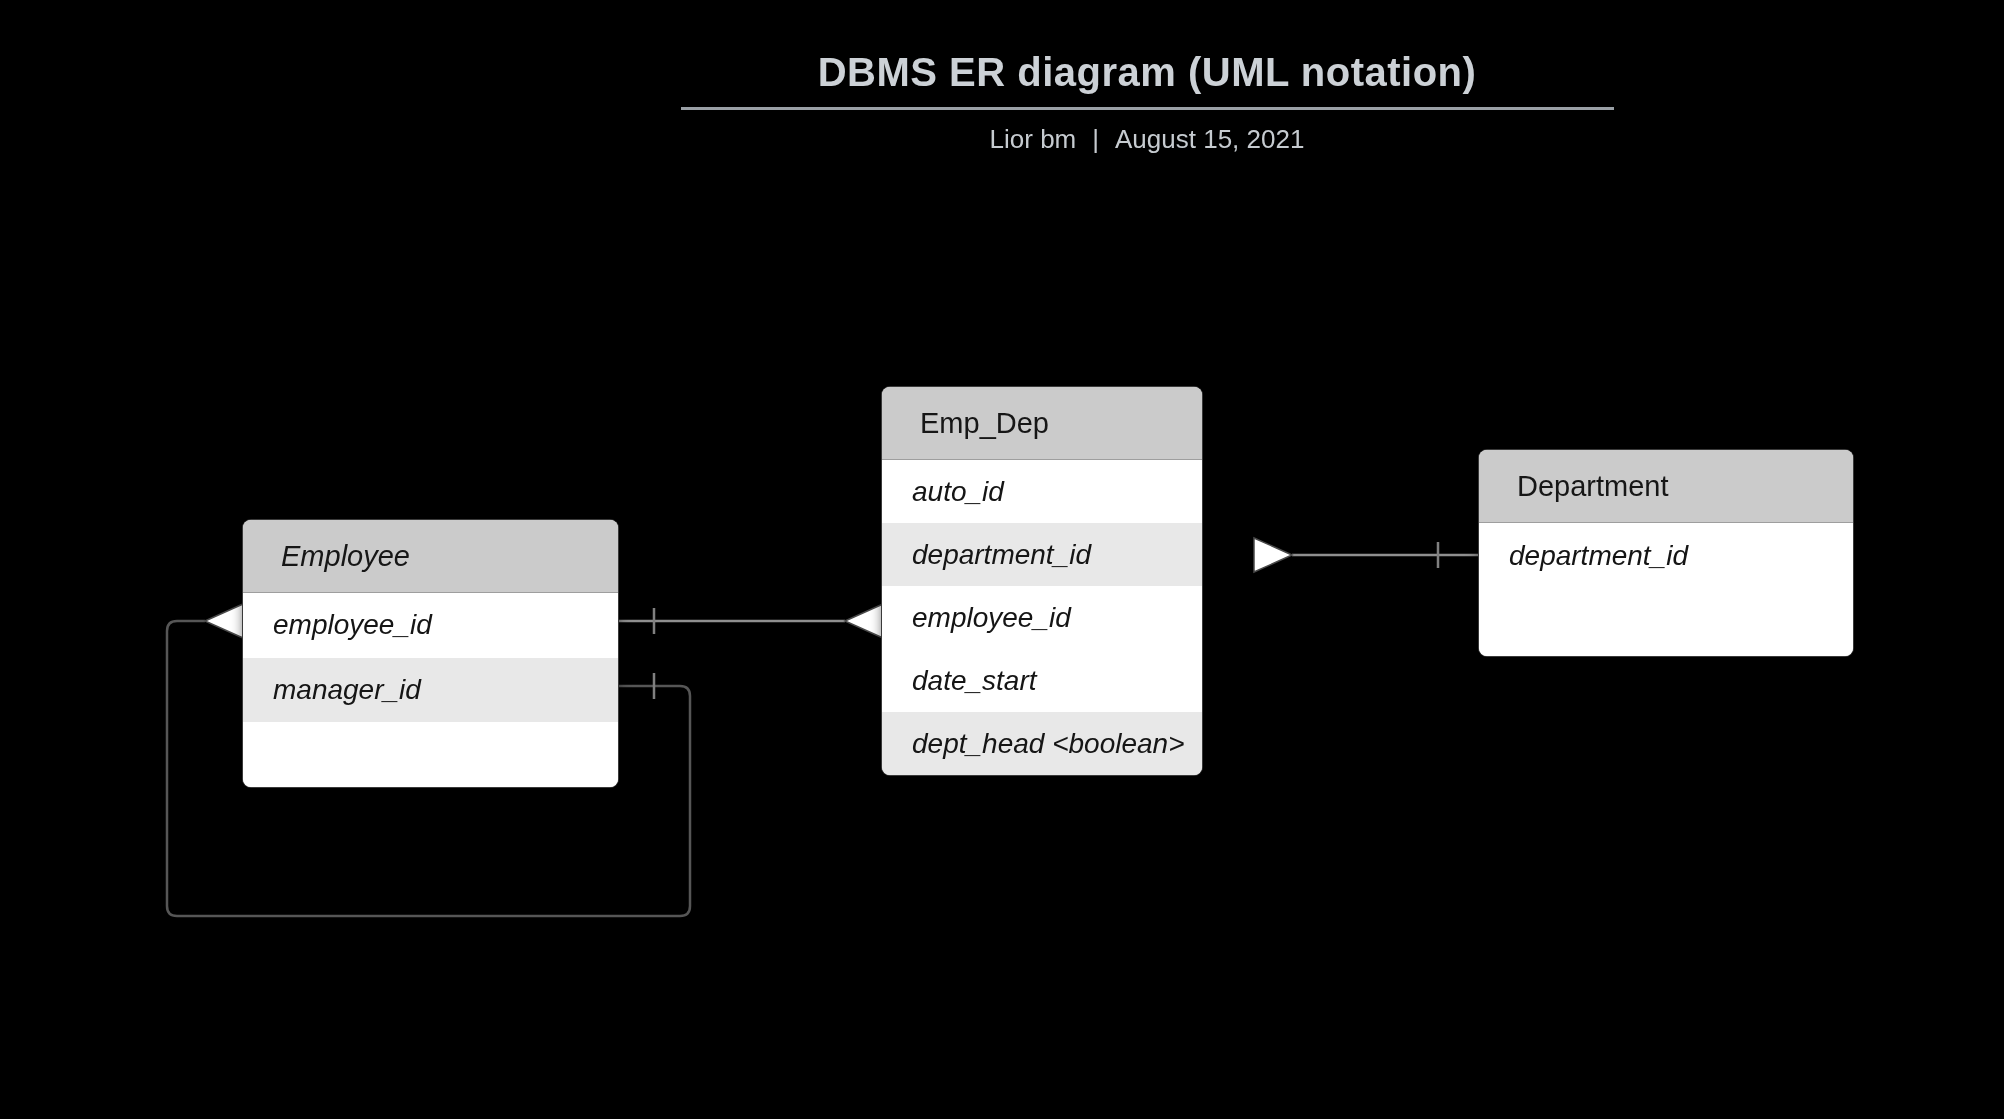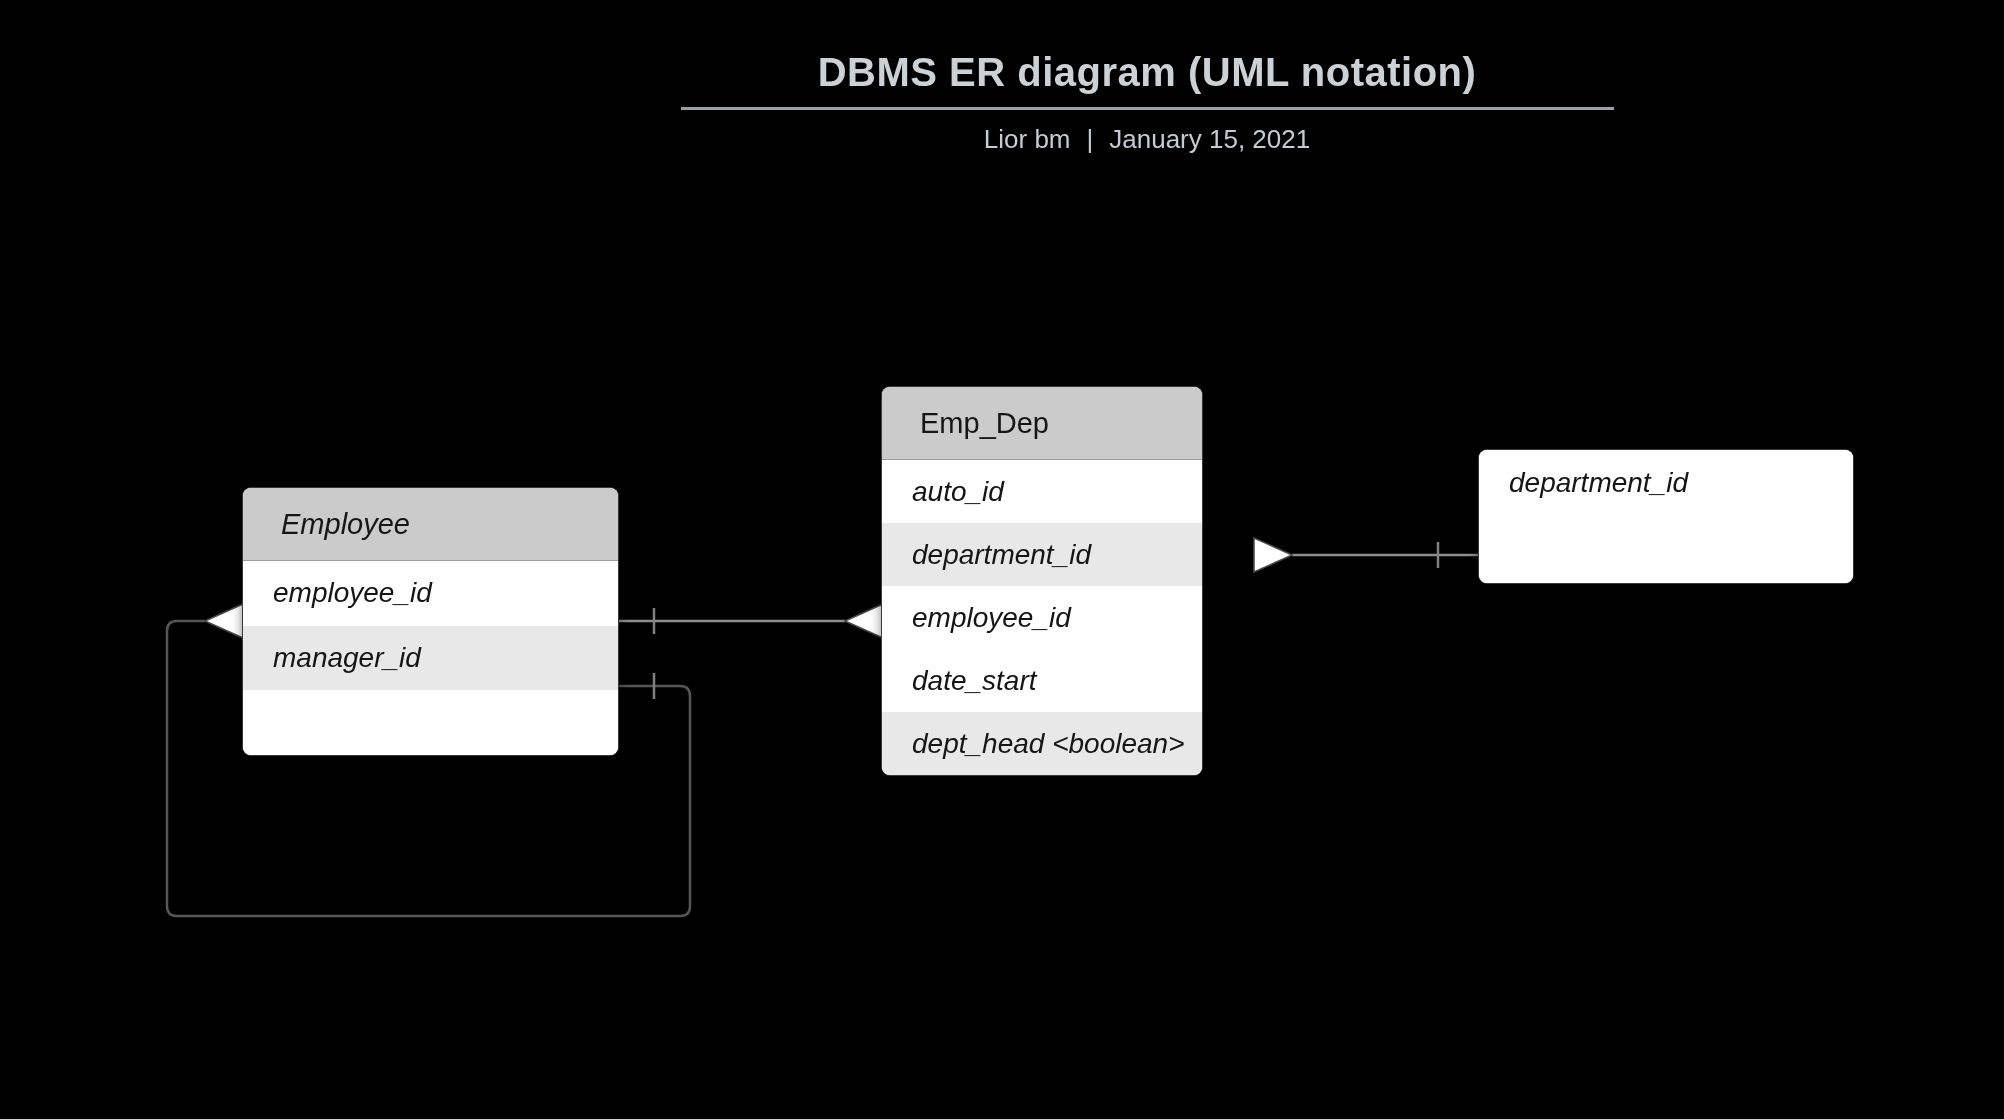--- a/index.html
+++ b/index.html
@@ -46,21 +46,21 @@
     color:#151515;
     font-size:28px;
     display:flex;align-items:center;
     padding-left:30px;
     box-sizing:border-box;
     font-style:italic;
   }
   .entity-row.alt{background:#e8e8e8;}
   .italic{font-style:italic;}
 
-  .entity-employee{left:243px;top:488px;width:375px;}
+  .entity-employee{left:243px;top:520px;width:375px;}
   .entity-employee .entity-row{height:64.5px;}
 
   .entity-empdep{left:882px;top:387px;width:320px;}
   .entity-empdep .entity-row{height:63px;}
 
   .entity-department{left:1479px;top:450px;width:374px;}
   .entity-department .entity-row{height:66.33px;}
 
   
   .connector-layer{position:absolute;left:0;top:0;pointer-events:none;}
@@ -71,21 +71,21 @@
 </style>
 </head>
 <body>
 
 <div class="canvas">
 
   <div class="header">
     <div class="title">DBMS ER diagram (UML notation)</div>
     <div class="title-underline"></div>
     <div class="byline">
-      <span>Lior bm</span><span class="sep">|</span><span>January 15, 2021</span>
+      <span>Lior bm</span><span class="sep">|</span><span>August 15, 2021</span>
     </div>
   </div>
 
   <svg class="connector-layer" width="2004" height="1119" viewBox="0 0 2004 1119">
 
     <path class="rel" d="M 618 621 H 845"></path>
     <line class="tick" x1="654" y1="608" x2="654" y2="634"></line>
     <polygon class="foot" points="845,621 883,604 883,638"></polygon>
 
     <path class="rel" d="M 1292 555 H 1479"></path>
@@ -107,17 +107,18 @@
   <div class="entity entity-empdep">
     <div class="entity-header">Emp_Dep</div>
     <div class="entity-row">auto_id</div>
     <div class="entity-row alt">department_id</div>
     <div class="entity-row">employee_id</div>
     <div class="entity-row">date_start</div>
     <div class="entity-row alt">dept_head &lt;boolean&gt;</div>
   </div>
 
   <div class="entity entity-department">
+    <div class="entity-header">Department</div>
     <div class="entity-row">department_id</div>
     <div class="entity-row"></div>
   </div>
 
 </div>
 
 </body></html>

